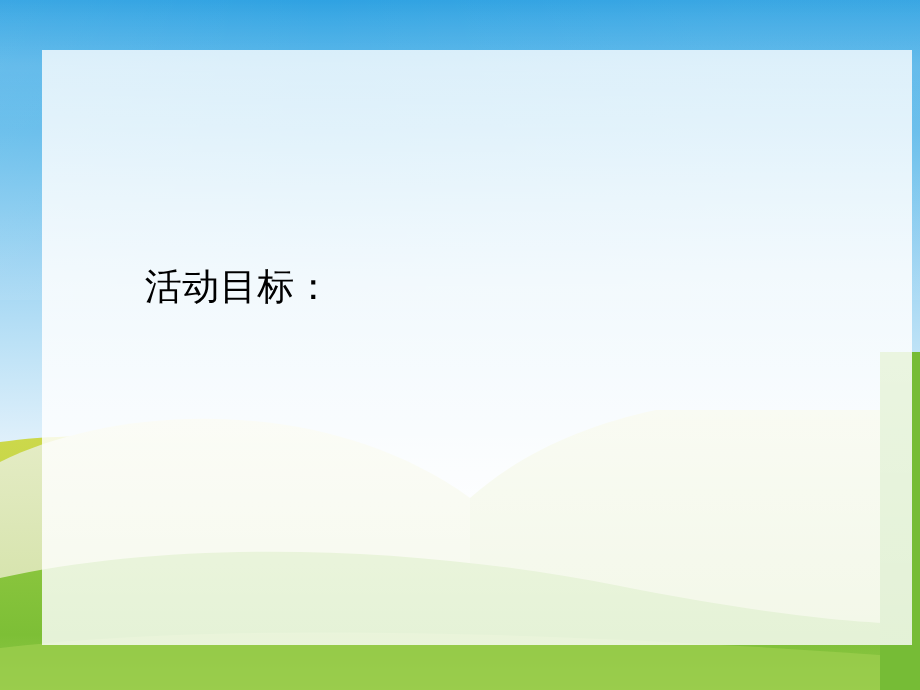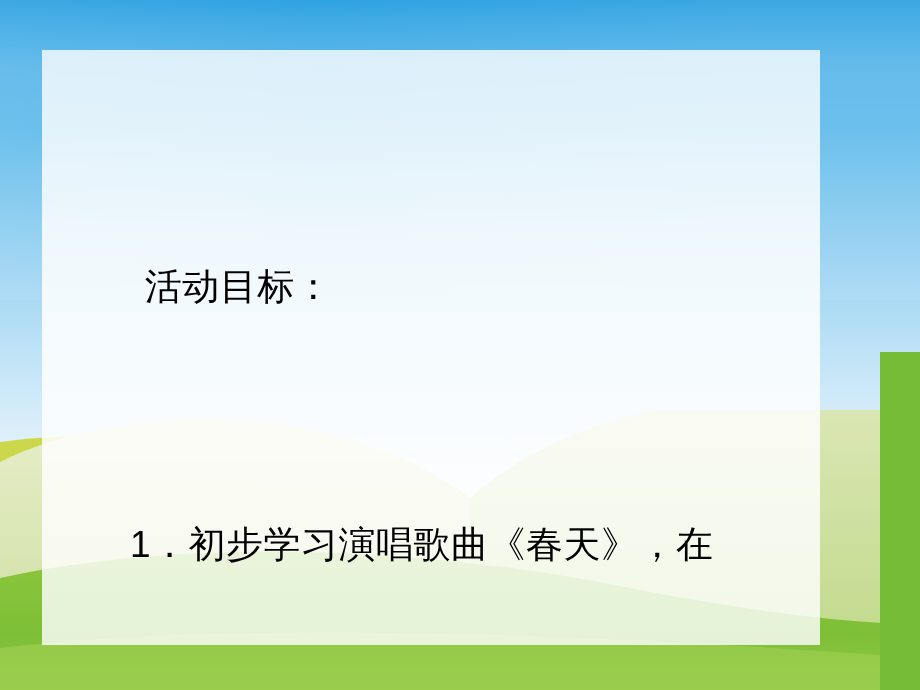--- a/index.html
+++ b/index.html
@@ -59,21 +59,21 @@
     width: 40px;
     bottom: 0;
     background: #76bc36;
   }
 
   
   .content-card {
     position: absolute;
     left: 42px;
     top: 50px;
-    width: 778px;
+    width: 870px;
     height: 595px;
     background: linear-gradient(to bottom,
         rgba(255,255,255,0.78) 0%,
         rgba(255,255,255,0.86) 40%,
         rgba(255,255,255,0.80) 100%);
     box-sizing: border-box;
     padding: 22px 14px 12px 14px;
   }
 
   .body-text {
@@ -134,21 +134,20 @@
 
       <path d="M0,238 C200,214 520,218 920,248 L920,280 L0,280 Z" fill="#9ccd4e" opacity="0.75"></path>
     </svg>
   </div>
 
   <div class="right-strip"></div>
 
   <div class="content-card">
     <div class="body-text">
       <span class="ln title">活动目标：</span>
-      <span class="ln indent">1．初步学习演唱歌曲《春天》，在</span>
       
       
       
       
       
     </div>
   </div>
 
 </div>
 

